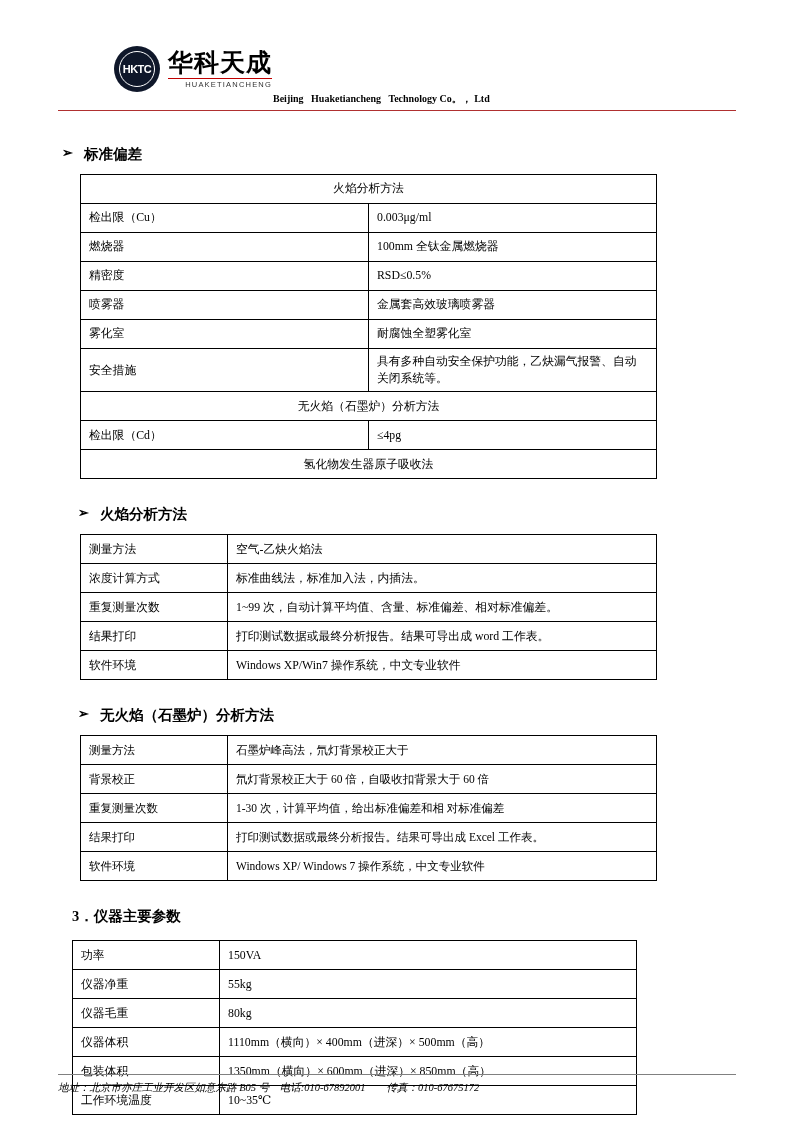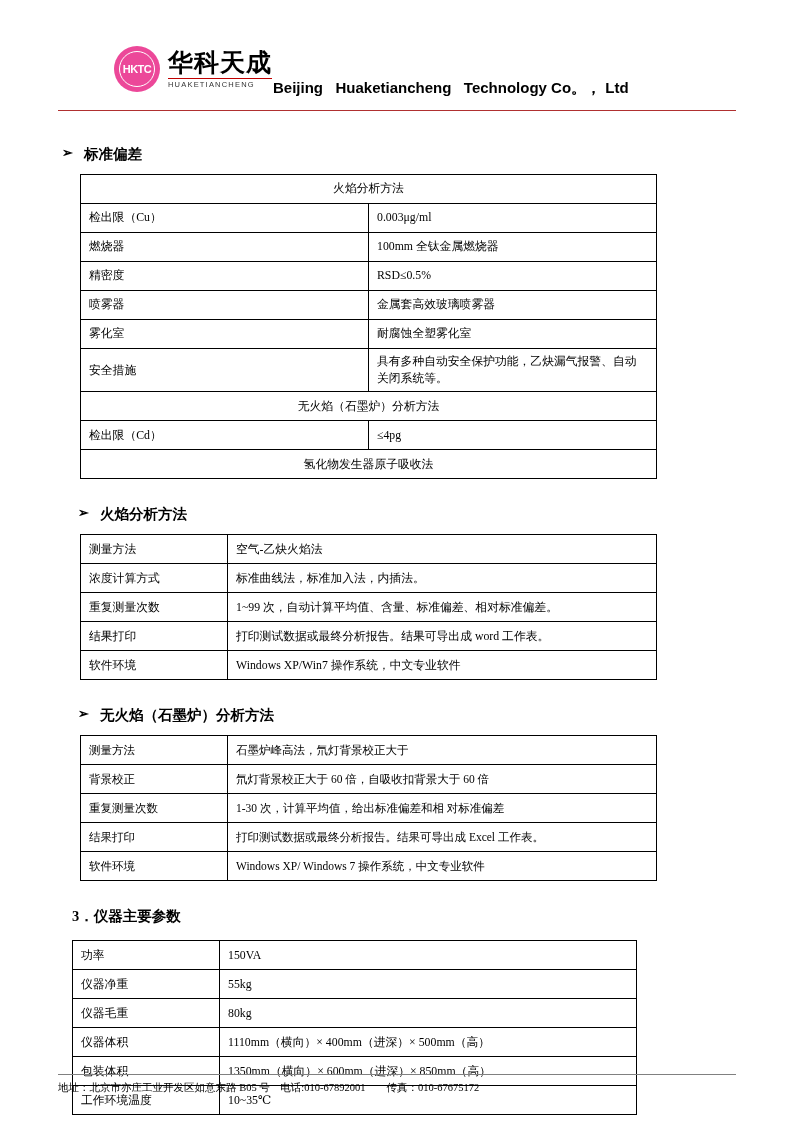--- a/index.html
+++ b/index.html
@@ -33,21 +33,21 @@
     position: absolute;
     left: 56px;
     top: 2px;
     display: flex;
     align-items: center;
   }
   .logo-mark {
     width: 46px;
     height: 46px;
     border-radius: 50%;
-    background: #ec4899;
+    background: #0f172a;
     color: #ffffff;
     display: flex;
     align-items: center;
     justify-content: center;
     font-family: "Liberation Sans", sans-serif;
     font-size: 11px;
     font-weight: bold;
     letter-spacing: -0.5px;
     position: relative;
   }
@@ -69,28 +69,29 @@
     letter-spacing: 1px;
   }
   .logo-en {
     font-size: 7.5px;
     color: #333333;
     letter-spacing: 1.2px;
     font-family: "Liberation Sans", sans-serif;
     margin-top: 3px;
     border-top: 1px solid #c00000;
     padding-top: 2px;
+    text-align: right;
   }
   .company-en {
     position: absolute;
     left: 215px;
-    bottom: 12px;
-    font-size: 15px;
-    font-weight: bold;
-    font-family: Liberation Sans, sans-serif;
+    bottom: 4px;
+    font-size: 10px;
+    font-weight: bold;
+    font-family: Liberation Serif, serif;
     white-space: pre;
   }
 
   
   .h-bullet {
     font-size: 14.5px;
     font-weight: bold;
     margin: 0 0 10px 0;
     padding-left: 26px;
     position: relative;
@@ -146,21 +147,21 @@
     position: absolute;
     left: 58px;
     right: 58px;
     bottom: 26px;
     border-top: 1px solid #808080;
     padding-top: 5px;
     font-size: 10.5px;
     line-height: 1.6;
     color: #000000;
   }
-  .footer .row1 { white-space: pre; }
+  .footer .row1 { white-space: pre; font-style: italic; }
   .footer .row2 { display: flex; }
   .footer .row2 .left { width: 250px; }
 </style>
 </head>
 <body>
 
 <div class="page">
 
   <div class="header">
     <div class="logo-block">

